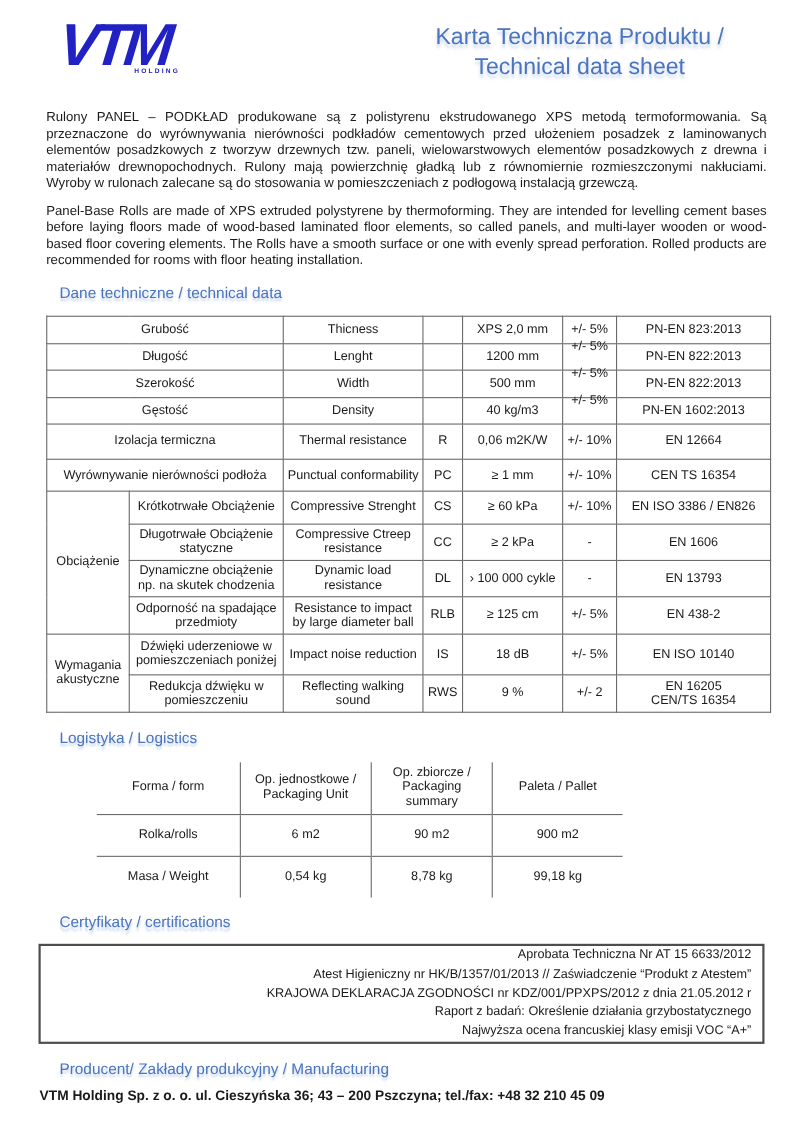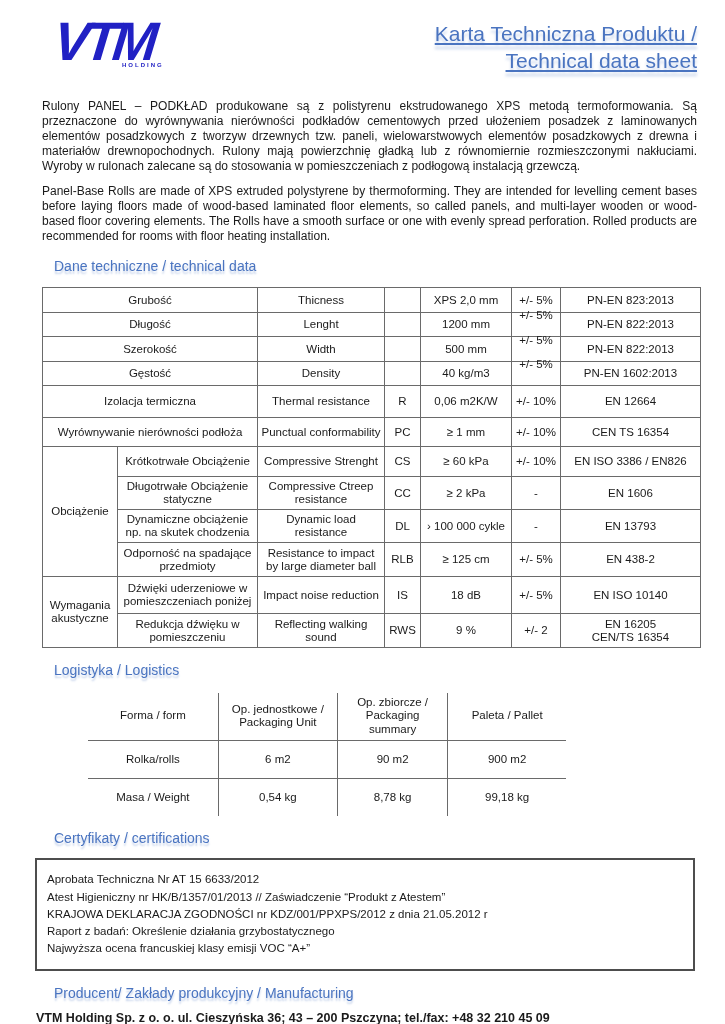--- a/index.html
+++ b/index.html
@@ -4,21 +4,21 @@
 <style>
   html,body{margin:0;padding:0;background:#ffffff;}
   body{width:725px;height:1024px;font-family:"Liberation Sans",sans-serif;color:#1a1a1a;overflow:hidden;}
   .page{box-sizing:border-box;width:725px;height:1024px;padding:12px 28px 0 42px;position:relative;}
 
   
   .header{display:flex;justify-content:space-between;align-items:flex-start;height:78px;}
   .logo-wrap{margin-left:12px;margin-top:2px;line-height:1;}
   .logo-text{display:inline-block;font-weight:bold;font-style:italic;font-size:54px;letter-spacing:-5px;color:#2121c4;transform:skewX(-6deg);font-family:"Liberation Sans",sans-serif;}
   .logo-sub{display:block;font-size:6px;letter-spacing:2px;color:#2121c4;font-weight:bold;margin:-6px 0 0 68px;}
-  .doc-title{width:340px;text-align:right;font-size:21px;line-height:1.3;color:#4a74c0;text-shadow:0 4px 3px rgba(74,116,192,0.30);margin-top:8px;text-decoration:underline;}
+  .doc-title{width:340px;text-align:center;font-size:21px;line-height:1.3;color:#4a74c0;text-shadow:0 4px 3px rgba(74,116,192,0.30);margin-top:8px;}
 
   
   .para{font-size:12px;line-height:1.24;text-align:justify;margin:9px 0 0 0;}
   .para.en{margin-top:11px;}
 
   
   .section-h{font-size:14px;color:#4a74c0;text-shadow:0 3px 2px rgba(74,116,192,0.33);margin:15px 0 0 12px;line-height:1.1;}
 
   
   table{border-collapse:collapse;}
@@ -31,21 +31,21 @@
   
   .log-table{width:478px;margin:14px 0 0 46px;font-size:11.5px;table-layout:fixed;}
   .log-table td{text-align:center;vertical-align:middle;padding:3px 4px;line-height:1.2;}
   .log-table .v{border-left:1px solid #6a6a6a;}
   .log-table tr.hline td{border-bottom:1px solid #6a6a6a;}
   .lc1{width:130px;} .lc2{width:119px;} .lc3{width:110px;} .lc4{width:118px;}
   .log-table .hrow td{height:38px;}
   .log-table .drow td{height:31px;}
 
   
-  .cert-box{border:2px solid #4d4d4d;margin:12px 0 0 -7px;width:660px;box-sizing:border-box;padding:11px 10px;text-align:left;font-size:11.5px;line-height:1.5;}
+  .cert-box{border:2px solid #4d4d4d;margin:12px 0 0 -7px;width:660px;box-sizing:border-box;padding:0 10px;text-align:right;font-size:11.5px;line-height:1.5;}
 
   
   .address{font-size:12.5px;font-weight:bold;margin:10px 0 0 -6px;}
 </style>
 </head>
 <body>
 
 <div class="page">
 
   <div class="header">

